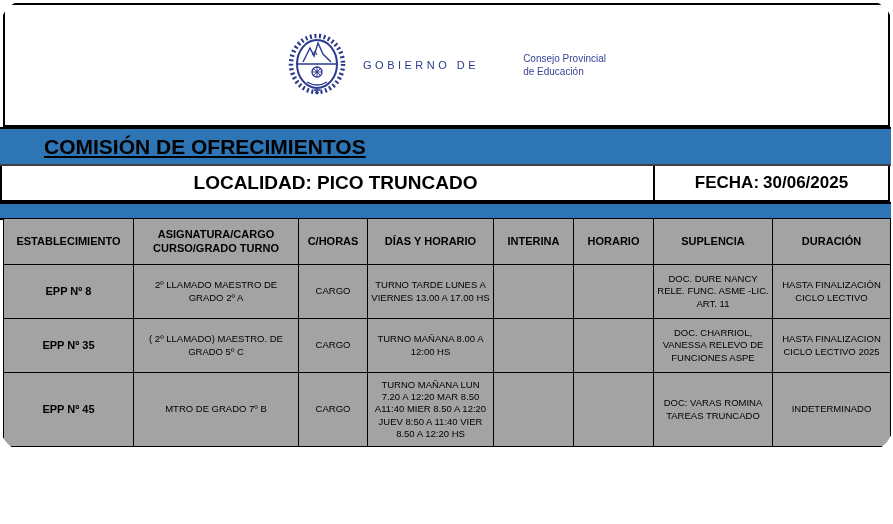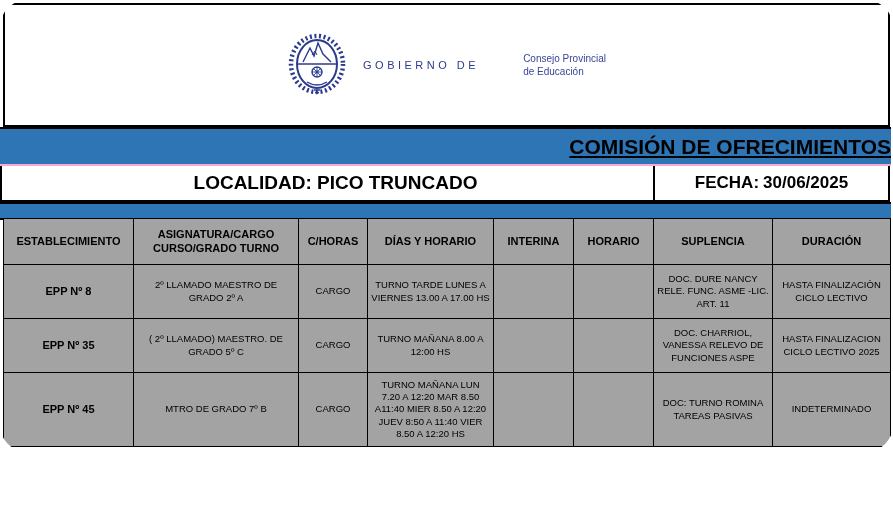--- a/index.html
+++ b/index.html
@@ -18,22 +18,22 @@
   .logo-group { display:flex; align-items:center; gap:16px; }
   .crest { width:60px; height:64px; flex:0 0 auto; }
   .gov-text { color:#2b3a8e; text-align:left; }
   .gov-line1 { font-size:11px; letter-spacing:3.5px; font-weight:normal; }
   .gov-line2 { font-size:18px; font-weight:bold; letter-spacing:1px; margin-top:1px; }
   .council-text { color:#3a4499; font-size:10px; line-height:1.3; margin-left:28px; }
 
   
   .title-band {
     position:absolute; left:0; top:127px; width:891px; height:39px;
-    background:#2E75B6; border-top:2px solid #000; border-bottom:2px solid #f9a8d4;
-    display:flex; align-items:center; justify-content:flex-end;
+    background:#2E75B6; border-top:2px solid #000; border-bottom:2px solid #404040;
+    display:flex; align-items:center; justify-content:flex-start;padding-left:44px;
   }
   .title-band span {
     font-size:21px; font-weight:bold; color:#000;
     text-decoration:underline; text-decoration-thickness:2px; text-underline-offset:2px;
   }
 
   
   .loc-row {
     position:absolute; left:0; top:166px; width:890px; height:36px; display:flex;
   }
@@ -157,19 +157,19 @@
         <td>DOC. CHARRIOL, VANESSA  RELEVO DE FUNCIONES ASPE</td>
         <td>HASTA FINALIZACION CICLO LECTIVO 2025</td>
       </tr>
       <tr class="r3">
         <td class="estab">EPP Nº 45</td>
         <td>MTRO DE GRADO 7º B</td>
         <td>CARGO</td>
         <td>TURNO MAÑANA LUN 7.20 A 12:20 MAR 8.50 A11:40 MIER 8.50 A 12:20 JUEV 8:50 A 11:40 VIER 8.50 A 12:20 HS</td>
         <td></td>
         <td></td>
-        <td>DOC: TURNO ROMINA TAREAS PASIVAS</td>
+        <td>DOC: VARAS ROMINA TAREAS TRUNCADO</td>
         <td>INDETERMINADO</td>
       </tr>
     </tbody>
   </table>
 
 </div>
 
 </body></html>

